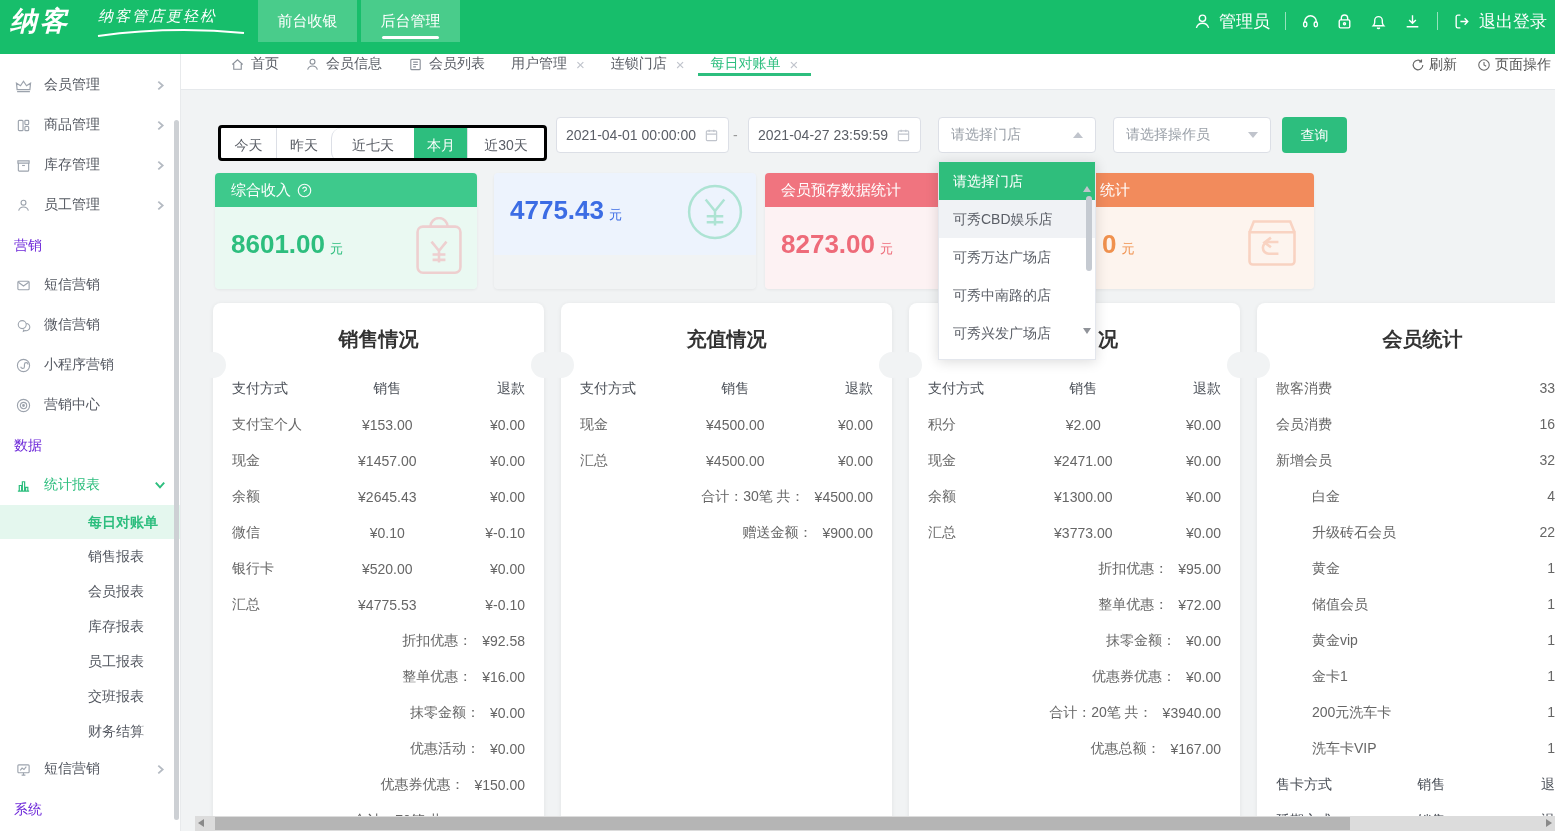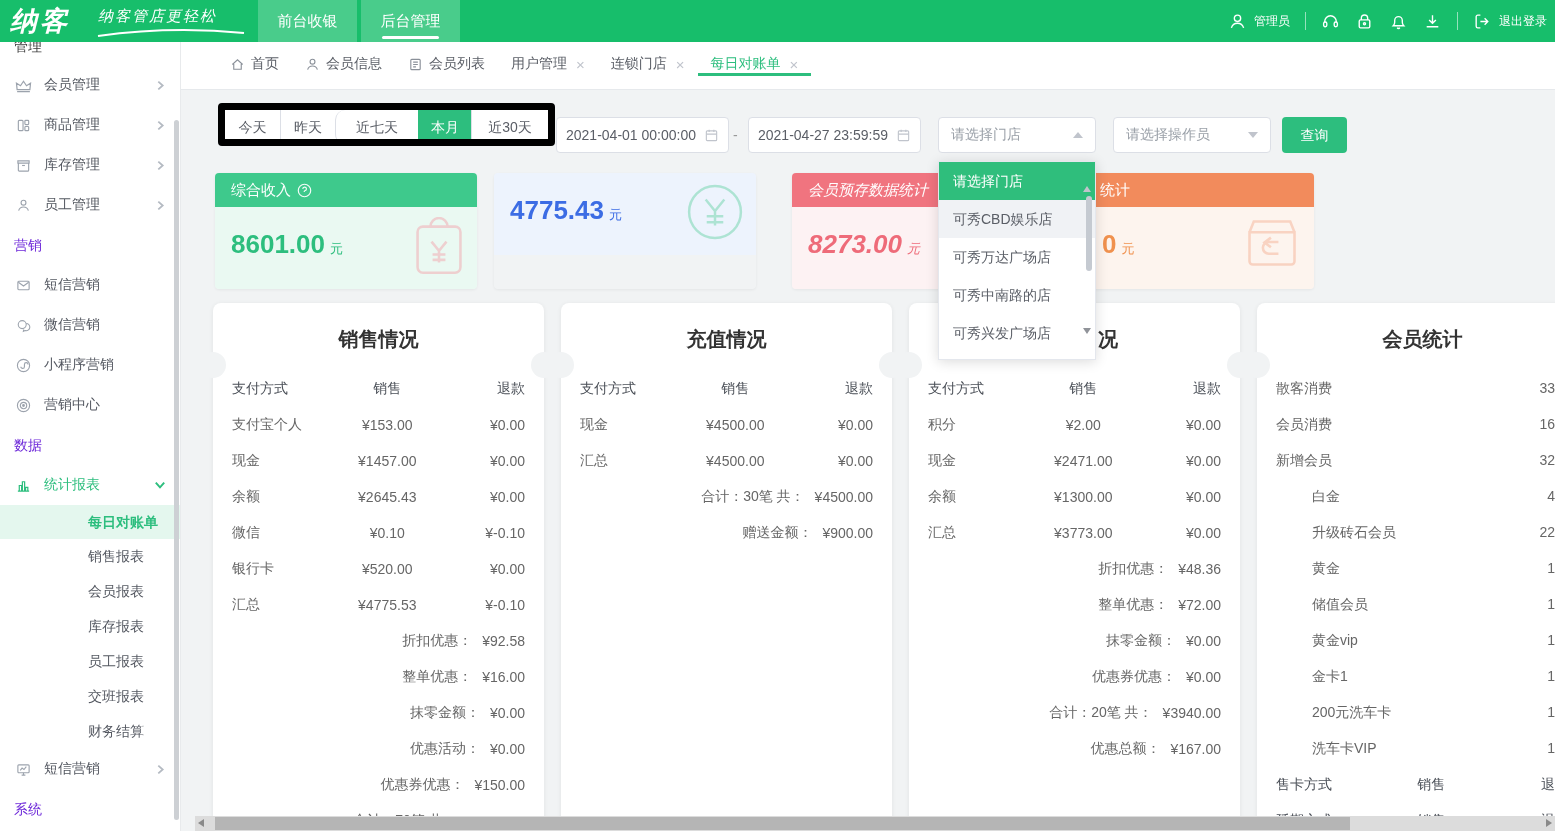--- a/index.html
+++ b/index.html
@@ -1,30 +1,30 @@
 <!DOCTYPE html>
 <html><head>
 <meta charset="utf-8">
 <style>
   html,body{margin:0;padding:0}
   body{width:1555px;height:831px;position:relative;overflow:hidden;background:#fff;
        font-family:"Liberation Sans","DejaVu Sans",sans-serif;-webkit-font-smoothing:antialiased}
   svg{display:block}
 
   
-  .topbar{position:absolute;left:0;top:0;width:100%;height:42px;background:#17be6b;color:#fff;z-index:30}
+  .topbar{position:absolute;left:0;top:0;width:100%;height:54px;background:#17be6b;color:#fff;z-index:30}
   .logo{position:absolute;left:10px;top:3px;font-size:27px;font-weight:bold;font-style:italic;letter-spacing:3px}
   .slogan{position:absolute;left:98px;top:7px;font-size:15px;font-style:italic;letter-spacing:2px}
   .swoosh{position:absolute;left:96px;top:28px}
   .nav-tab{position:absolute;top:0;height:42px;width:99px;background:rgba(255,255,255,.22);
            text-align:center;line-height:42px;font-size:15px;cursor:pointer}
   .nav-tab.t0{left:258px}.nav-tab.t1{left:361px}
   .nav-tab.active{font-weight:normal}
   .nav-tab.active::after{content:"";position:absolute;left:21px;right:21px;bottom:3px;height:3px;background:#fff;border-radius:2px}
-  .top-right{position:absolute;right:8px;top:0;height:42px;display:flex;align-items:center;gap:15px;font-size:12px}
+  .top-right{position:absolute;right:8px;top:0;height:42px;display:flex;align-items:center;gap:15px;font-size:17px}
   .top-right .grp{display:flex;align-items:center;gap:15px}
   .tdiv{width:1px;height:18px;background:rgba(255,255,255,.55)}
   .ticon-top{display:flex;cursor:pointer}
   .userbox,.logoutbox{display:flex;align-items:center;gap:7px;cursor:pointer}
 
   
   .tabbar{position:absolute;left:181px;top:42px;right:0;height:48px;background:#fff;
           border-bottom:1px solid #e6e9ec;display:flex;align-items:stretch;padding-left:36px;box-sizing:border-box;z-index:5}
   .tab{display:flex;align-items:center;gap:6px;padding:0 13px;font-size:14px;color:#5a5e66;
        border-bottom:3px solid transparent;box-sizing:border-box;cursor:pointer;white-space:nowrap}
@@ -47,21 +47,21 @@
   .s-item.expanded,.s-item.expanded .s-icon,.s-item.expanded .chev{color:#2dbe7e}
   .s-section{height:40px;line-height:40px;padding:0 14px;color:#6d28d9;font-size:14px}
   .s-sub{height:35px;line-height:35px;padding-left:88px;font-size:14px;color:#545861;cursor:pointer}
   .s-sub.active{height:34px;line-height:34px;background:#e4f7ee;color:#2dbe7e;font-weight:bold}
   .side-scrollbar{position:absolute;right:1px;top:78px;width:5px;height:700px;background:#cdd0d4;border-radius:3px}
 
   
   .main{position:absolute;left:181px;top:90px;right:0;bottom:0;background:#f1f3f4;z-index:1}
 
   
-  .seg-group{position:absolute;left:37px;top:13px;height:43px;display:flex;border:7px solid #000000;
+  .seg-group{position:absolute;left:37px;top:35px;height:36px;display:flex;border:3px solid #000000;
              border-radius:4px;overflow:hidden;background:#fff;box-sizing:border-box}
   .seg{height:34px;line-height:34px;text-align:center;font-size:14px;color:#5a5e66;cursor:pointer;box-sizing:border-box}
   .seg + .seg{border-left:1px solid #dcdfe6}
   .seg.active{background:#2dbe7e;color:#fff;border-left-color:#2dbe7e}
   .date-input{position:absolute;top:27px;height:36px;width:173px;background:#fff;border:1px solid #dcdfe6;border-radius:4px;
               display:flex;align-items:center;padding:0 9px;font-size:14px;color:#5a5e66;box-sizing:border-box;cursor:text}
   .date-input .cal{margin-left:auto;color:#c0c4cc;display:flex}
   .dash{position:absolute;left:552px;top:27px;line-height:36px;color:#999;font-size:14px}
   .select{position:absolute;top:27px;height:36px;width:158px;background:#fff;border:1px solid #dcdfe6;border-radius:4px;
           display:flex;align-items:center;padding:0 12px;font-size:14px;color:#9aa0a8;box-sizing:border-box;cursor:pointer}
@@ -215,20 +215,39 @@
       </div>
       <div class="tab">
         <span>连锁门店</span>
         <span class="close">×</span>
       </div>
       <div class="tab active">
         <span>每日对账单</span>
         <span class="close">×</span>
       </div>
     </div>
+  <div class="tab-actions">
+    <div class="action">
+      <span class="ticon">
+        <svg width="14" height="14" viewBox="0 0 16 16" fill="none" stroke="currentColor" stroke-width="1.3">
+            <path d="M13.5 8a5.5 5.5 0 1 1-1.6-3.9M12 1.8v2.7H9.3"></path>
+          </svg>
+      </span>
+      <span>刷新</span>
+    </div>
+    <div class="action">
+      <span class="ticon">
+        <svg width="14" height="14" viewBox="0 0 16 16" fill="none" stroke="currentColor" stroke-width="1.2">
+            <circle cx="8" cy="8" r="6"></circle>
+            <path d="M8 4.5V8l2.5 1.5"></path>
+          </svg>
+      </span>
+      <span>页面操作</span>
+    </div>
+  </div>
 </div>
 
 <div class="sidebar">
   <div class="clipped-label">管理</div>
   <div class="side-spacer"></div>
   <div id="side-rows">
       <div class="s-item">
         <span class="s-icon">
           <svg width="17" height="15" viewBox="0 0 18 16" fill="none" stroke="currentColor" stroke-width="1.3">
             <path d="M2.2 12.5 1.5 5.5 5.8 8.3 9 3.5l3.2 4.8 4.3-2.8-.7 7zM2.2 14.5h13.6"></path>
@@ -432,21 +451,21 @@
             <span class="unit">元</span>
           </div>
           <span class="card-icon" style="color: rgb(111, 212, 171);">
             <svg width="58" height="58" viewBox="0 0 56 56" fill="none" stroke="currentColor" stroke-width="2.4">
               <circle cx="28" cy="28" r="25"></circle>
               <path d="M19 16l9 11 9-11M28 27v14M20 32h16M20 38h16"></path>
             </svg>
           </span>
         </div>
       </div>
-      <div class="card" style="left: 611px; font-style: italic;">
+      <div class="card" style="left: 584px;">
         <div class="card-head" style="background: rgb(240, 116, 127);">
           <span>会员预存数据统计</span>
         </div>
         <div class="card-body" style="background: rgb(253, 242, 243);">
           <div class="card-value" style="color: rgb(238, 107, 121);">
             <span>8273.00</span>
             <span class="unit">元</span>
           </div>
         </div>
       </div>
@@ -591,21 +610,21 @@
             <span class="c2">¥1300.00</span>
             <span class="c3">¥0.00</span>
           </div>
           <div class="prow r3">
             <span class="c1">汇总</span>
             <span class="c2">¥3773.00</span>
             <span class="c3">¥0.00</span>
           </div>
           <div class="prow sum">
             <span class="l">折扣优惠：</span>
-            <span class="v">¥48.36</span>
+            <span class="v">¥95.00</span>
           </div>
           <div class="prow sum">
             <span class="l">整单优惠：</span>
             <span class="v">¥72.00</span>
           </div>
           <div class="prow sum">
             <span class="l">抹零金额：</span>
             <span class="v">¥0.00</span>
           </div>
           <div class="prow sum">

